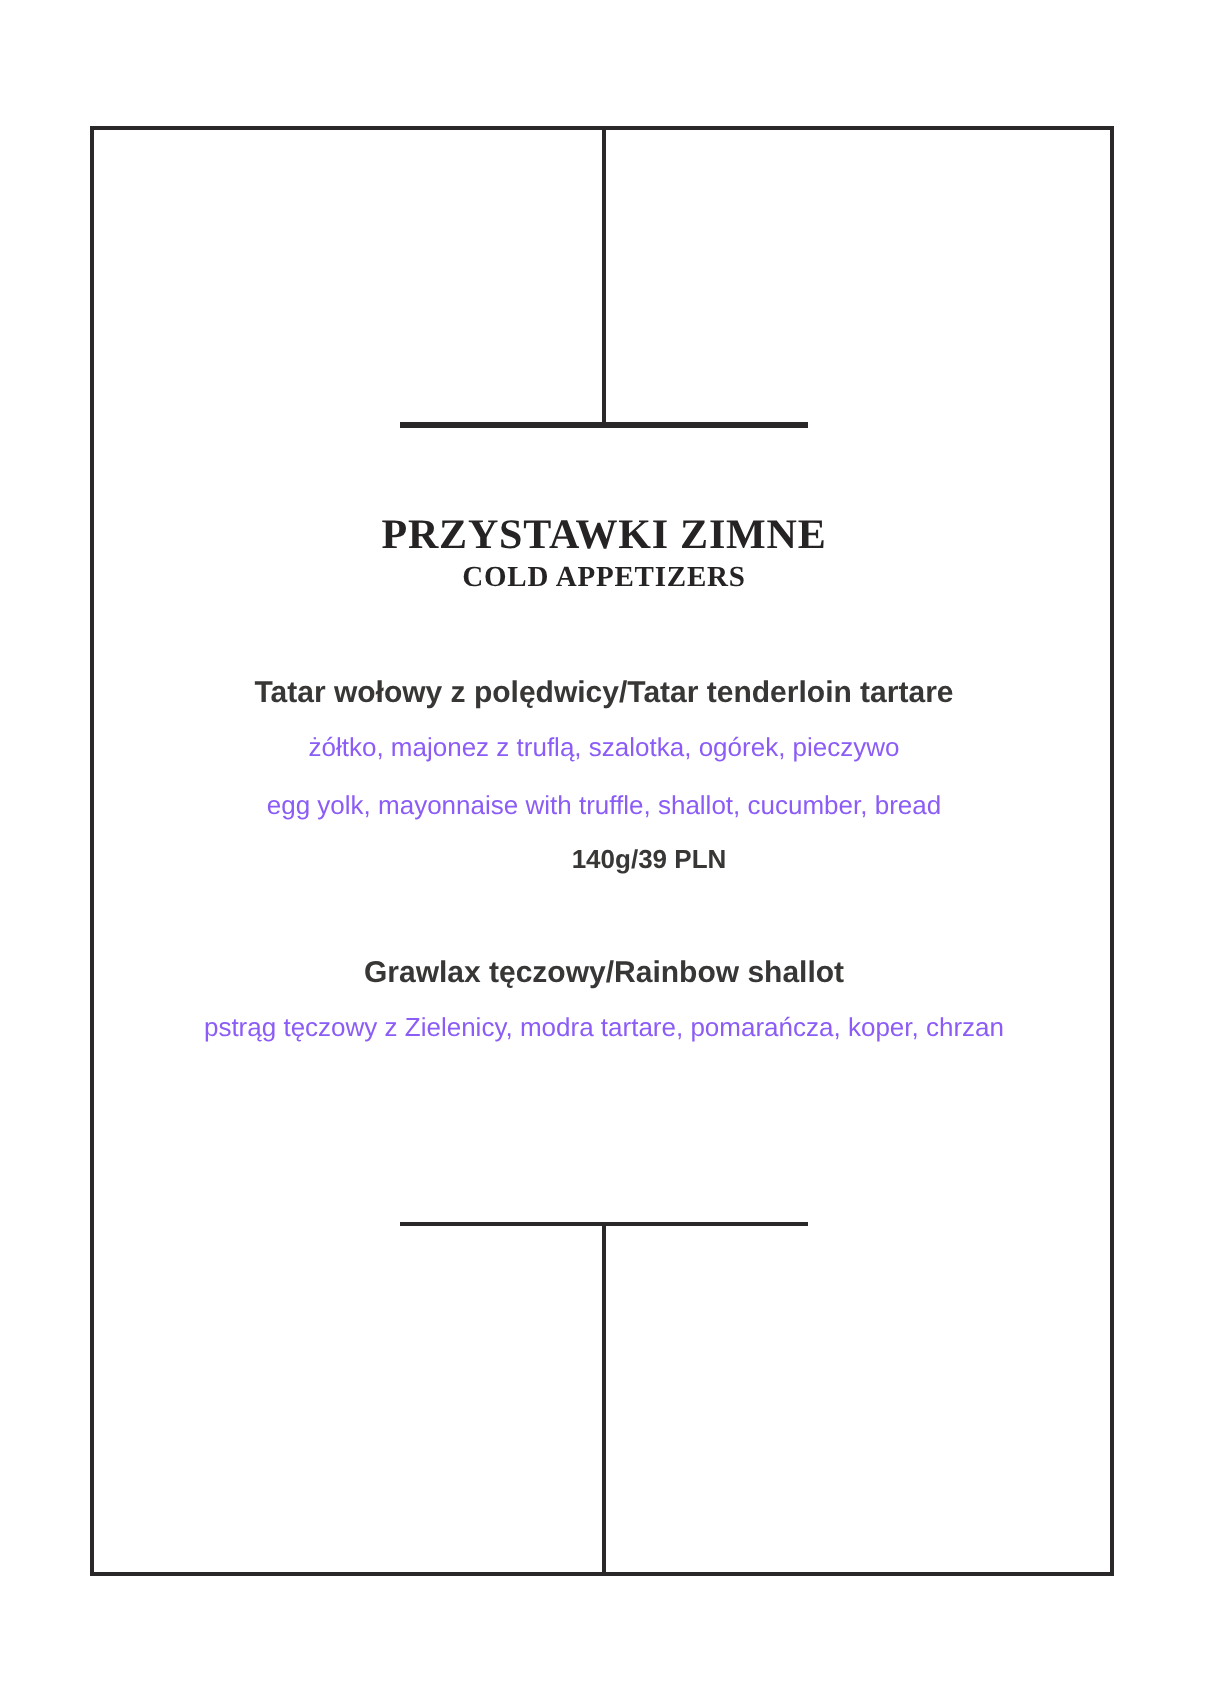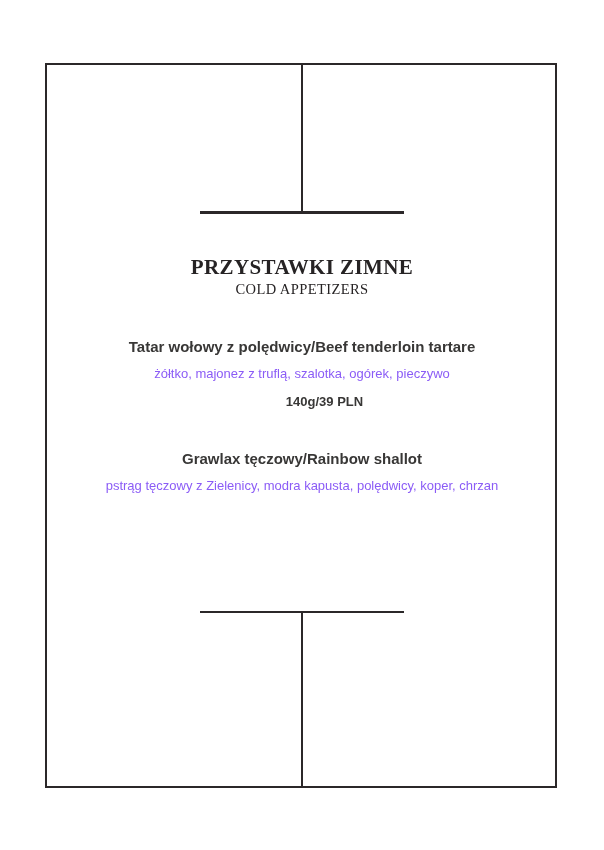--- a/index.html
+++ b/index.html
@@ -65,21 +65,21 @@
     font-family: "Liberation Serif", serif;
     font-weight: bold;
     font-size: 21px;
     line-height: 24px;
     letter-spacing: 0.4px;
     color: #262324;
   }
   .section-subtitle {
     margin: 2px 0 0 0;
     font-family: "Liberation Serif", serif;
-    font-weight: normal;
+    font-weight: bold;
     font-size: 14.5px;
     line-height: 17px;
     letter-spacing: 0.4px;
     color: #262324;
   }
   .dish {
     margin-top: 39px;
   }
   .dish-name {
     margin: 0;
@@ -115,24 +115,25 @@
   <div class="line bottom-horizontal"></div>
   <div class="line bottom-vertical"></div>
 
   <div class="content">
 
     <h1 class="section-title">PRZYSTAWKI ZIMNE</h1>
 
     <h2 class="section-subtitle">COLD APPETIZERS</h2>
 
     <article class="dish">
-      <h3 class="dish-name">Tatar wołowy z polędwicy/Beef tenderloin tartare</h3>
+      <h3 class="dish-name">Tatar wołowy z polędwicy/Tatar tenderloin tartare</h3>
       <p class="dish-desc">żółtko, majonez z truflą, szalotka, ogórek, pieczywo</p>
+      <p class="dish-desc">egg yolk, mayonnaise with truffle, shallot, cucumber, bread</p>
       <p class="dish-price">140g/39 PLN</p>
     </article>
 
     <article class="dish">
       <h3 class="dish-name">Grawlax tęczowy/Rainbow shallot</h3>
-      <p class="dish-desc">pstrąg tęczowy z Zielenicy, modra kapusta, polędwicy, koper, chrzan</p>
+      <p class="dish-desc">pstrąg tęczowy z Zielenicy, modra tartare, pomarańcza, koper, chrzan</p>
     </article>
 
   </div>
 </div>
 
 </body></html>

